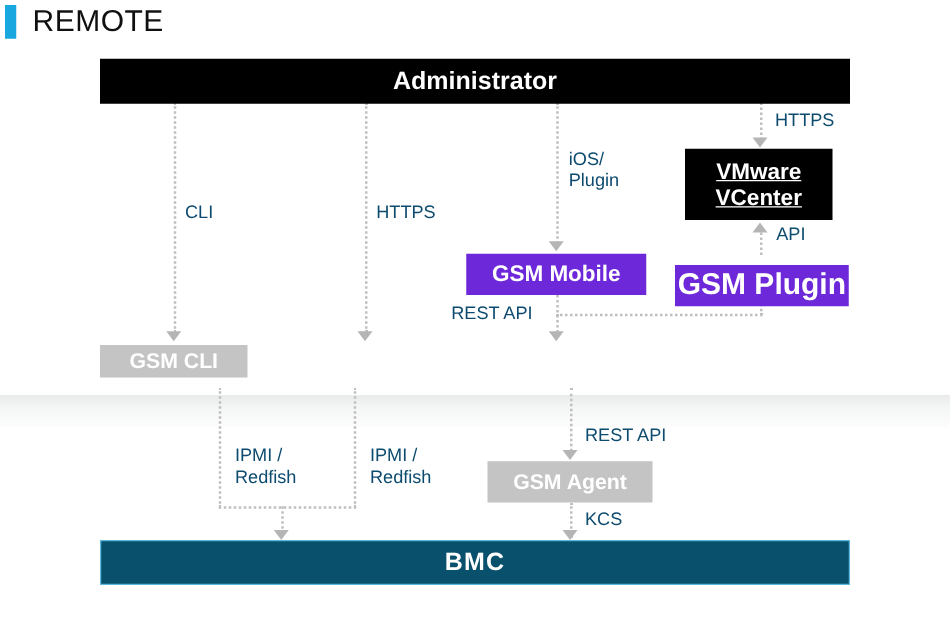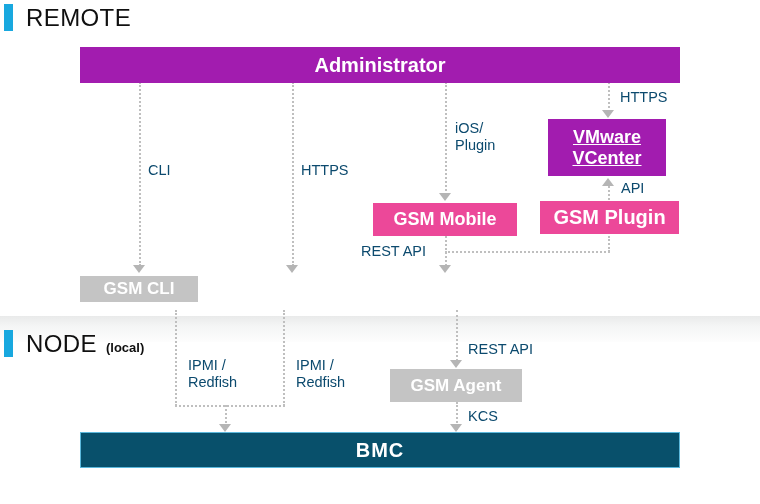--- a/index.html
+++ b/index.html
@@ -31,22 +31,22 @@
   }
 
   
   .box{
     position:absolute;
     display:flex;align-items:center;justify-content:center;
     color:#ffffff;font-weight:bold;
     text-align:center;line-height:1.12;
     box-sizing:border-box;
   }
-  .box-blue{background:#a21caf;text-align:center;}
-  .box-lightblue{background:#ec4899;}
+  .box-blue{background:#000000;text-align:center;}
+  .box-lightblue{background:#6d28d9;}
   .box-gray{background:#C4C4C4;}
   .box-dark{background:#08506B;border:1px solid #5BB8DC;}
 
   
   .vline{
     position:absolute;width:0;
     border-left:2px dotted #BFBFBF;
   }
   .hline{
     position:absolute;height:0;
@@ -77,25 +77,20 @@
 <body>
 
 <div id="stage">
 
   <div class="section-header" style="left:4px;top:4px;">
     <div class="accent-bar"></div>
     <div class="section-title">REMOTE</div>
   </div>
 
   <div class="node-band"></div>
-  <div class="section-header" style="left:4px;top:330px;">
-    <div class="accent-bar"></div>
-    <div class="section-title">NODE</div>
-    <div class="section-sub">(local)</div>
-  </div>
 
   <div class="vline" style="left:139px;top:82px;height:184px;"></div>
   <div class="arrow" style="left:133px;top:265px;"></div>
   <div class="elabel" style="left:148px;top:162px;">CLI</div>
 
   <div class="vline" style="left:292px;top:82px;height:184px;"></div>
   <div class="arrow" style="left:286px;top:265px;"></div>
   <div class="elabel" style="left:301px;top:162px;">HTTPS</div>
 
   <div class="vline" style="left:445px;top:82px;height:113px;"></div>
@@ -145,21 +140,21 @@
 
   <div class="box box-blue" style="left:548px;top:119px;width:118px;height:57px;font-size:18px;white-space:pre-line;text-decoration:underline;">
     <span>VMware
 VCenter</span>
   </div>
 
   <div class="box box-lightblue" style="left:373px;top:203px;width:144px;height:33px;font-size:18px;">
     <span>GSM Mobile</span>
   </div>
 
-  <div class="box box-lightblue" style="left:540px;top:201px;width:139px;height:33px;font-size:20px;">
+  <div class="box box-lightblue" style="left:540px;top:212px;width:139px;height:33px;font-size:24px;">
     <span>GSM Plugin</span>
   </div>
 
   <div class="box box-gray" style="left:80px;top:276px;width:118px;height:26px;font-size:17px;">
     <span>GSM CLI</span>
   </div>
 
 
   <div class="box box-gray" style="left:390px;top:369px;width:132px;height:33px;font-size:17px;">
     <span>GSM Agent</span>

